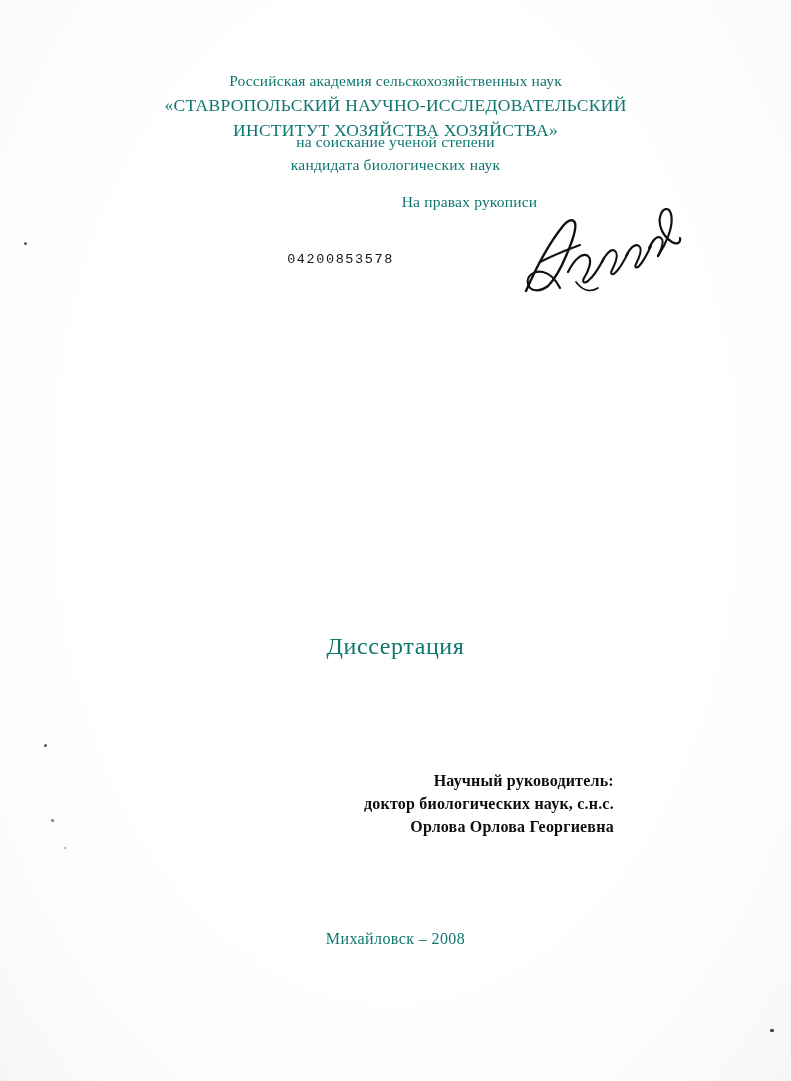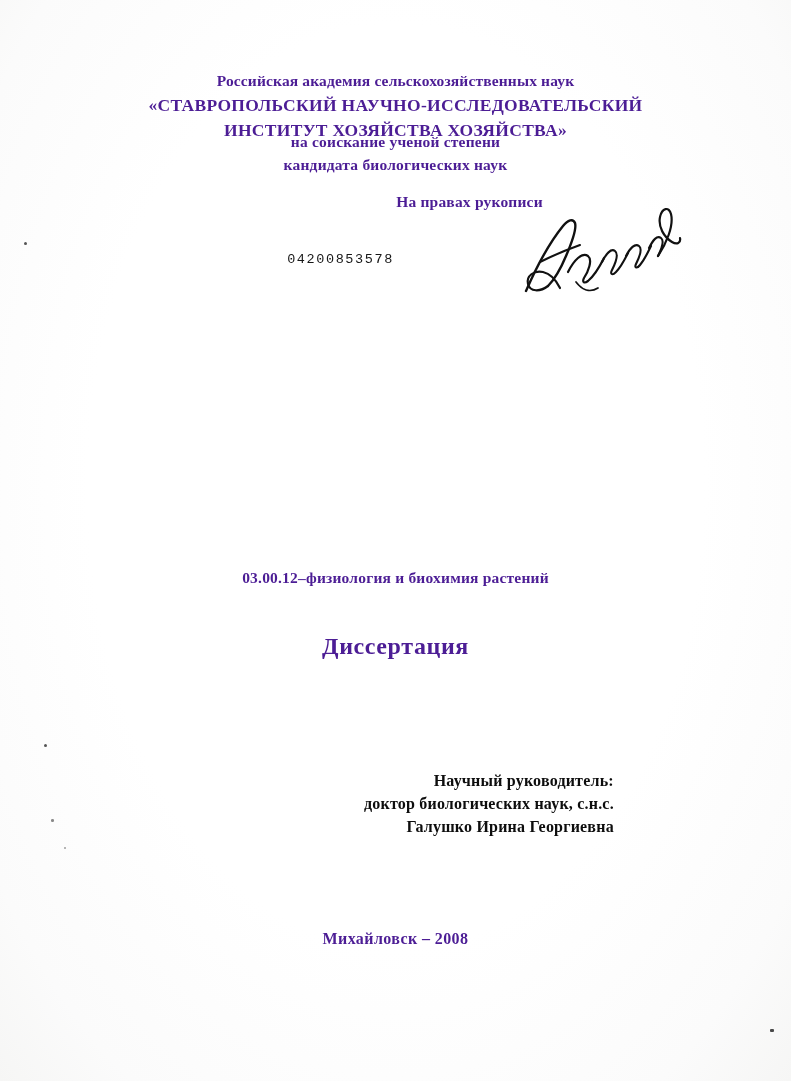--- a/index.html
+++ b/index.html
@@ -28,22 +28,22 @@
     position: absolute;
     inset: 0;
     background:
       radial-gradient(ellipse at 50% 45%, #ffffff 55%, #fbfbfb 85%, #f6f6f5 100%);
     pointer-events: none;
   }
 
   .txt {
     position: absolute;
     text-align: center;
-    font-weight: bold;
-    color: #4c1d95;
+    font-weight: normal;
+    color: #0f766e;
     letter-spacing: 0.2px;
     white-space: nowrap;
     line-height: 1.18;
   }
 
   
   #org-block {
     left: 0;
     right: 0;
     top: 72px;
@@ -241,33 +241,32 @@
   </div>
 
 
   <div id="title-block">
     <div class="title-line">Физиологические особенности формирования</div>
     <div class="title-line">продуктивности озимой пшеницы при</div>
     <div class="title-line">воздействии биологически активных веществ и</div>
     <div class="title-line">минеральных удобрений</div>
   </div>
 
-  <div class="txt" id="specialty">03.00.12–физиология и биохимия растений</div>
 
   <div class="txt" id="dissertation-word">Диссертация</div>
 
   <div id="degree-block">
     <div class="txt degree-line" style="position:relative;left:auto;right:auto;top:auto;">на соискание ученой степени</div>
     <div class="txt degree-line" style="position:relative;left:auto;right:auto;top:auto;">кандидата биологических наук</div>
   </div>
 
   <div id="supervisor-block">
     <div class="sup-line">Научный руководитель:</div>
     <div class="sup-line">доктор биологических наук, с.н.с.</div>
-    <div class="sup-line">Галушко Ирина Георгиевна</div>
+    <div class="sup-line">Орлова Орлова Георгиевна</div>
   </div>
 
   <div class="txt" id="footer-place-year">Михайловск – 2008</div>
 
   <div class="speck" style="left:24px; top:242px; width:3px; height:3px;"></div>
   <div class="speck" style="left:44px; top:744px; width:3px; height:3px;"></div>
   <div class="speck" style="left:51px; top:819px; width:2.5px; height:2.5px; opacity:0.55;"></div>
   <div class="speck" style="left:64px; top:847px; width:2px; height:2px; opacity:0.45;"></div>
   <div class="speck" style="left:770px; top:1029px; width:4px; height:3px; border-radius:1px; opacity:0.85;"></div>
 

